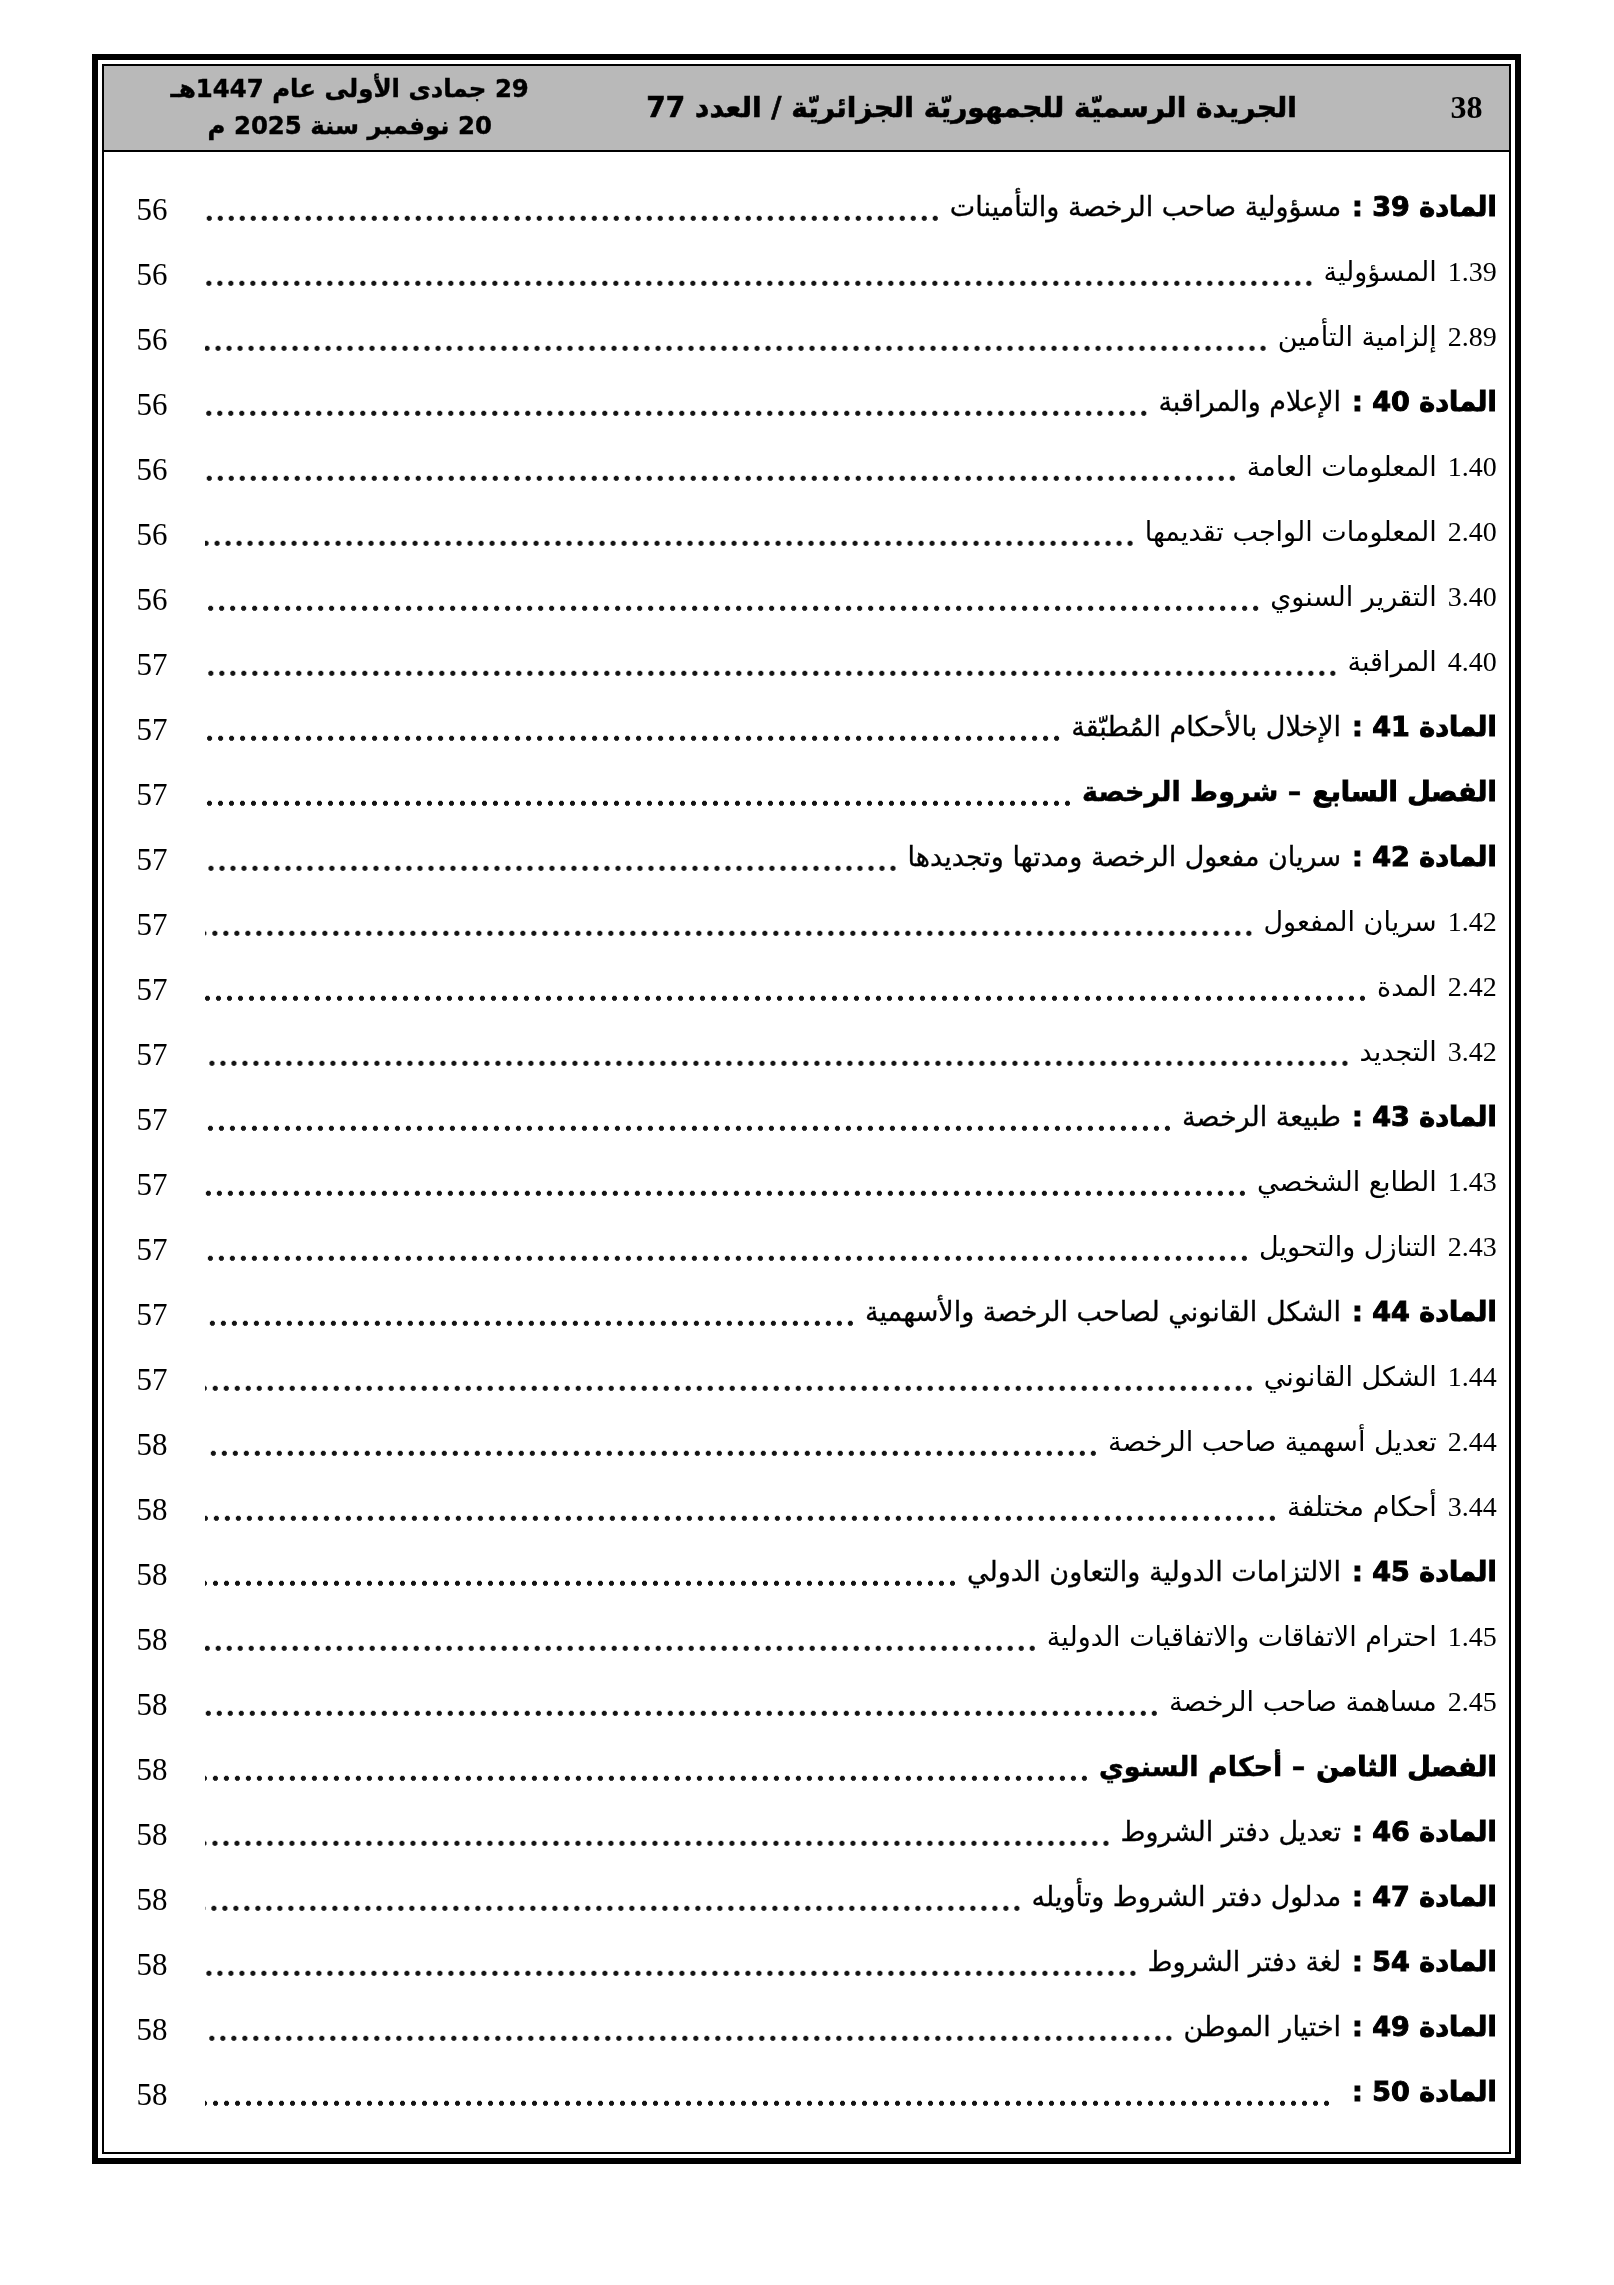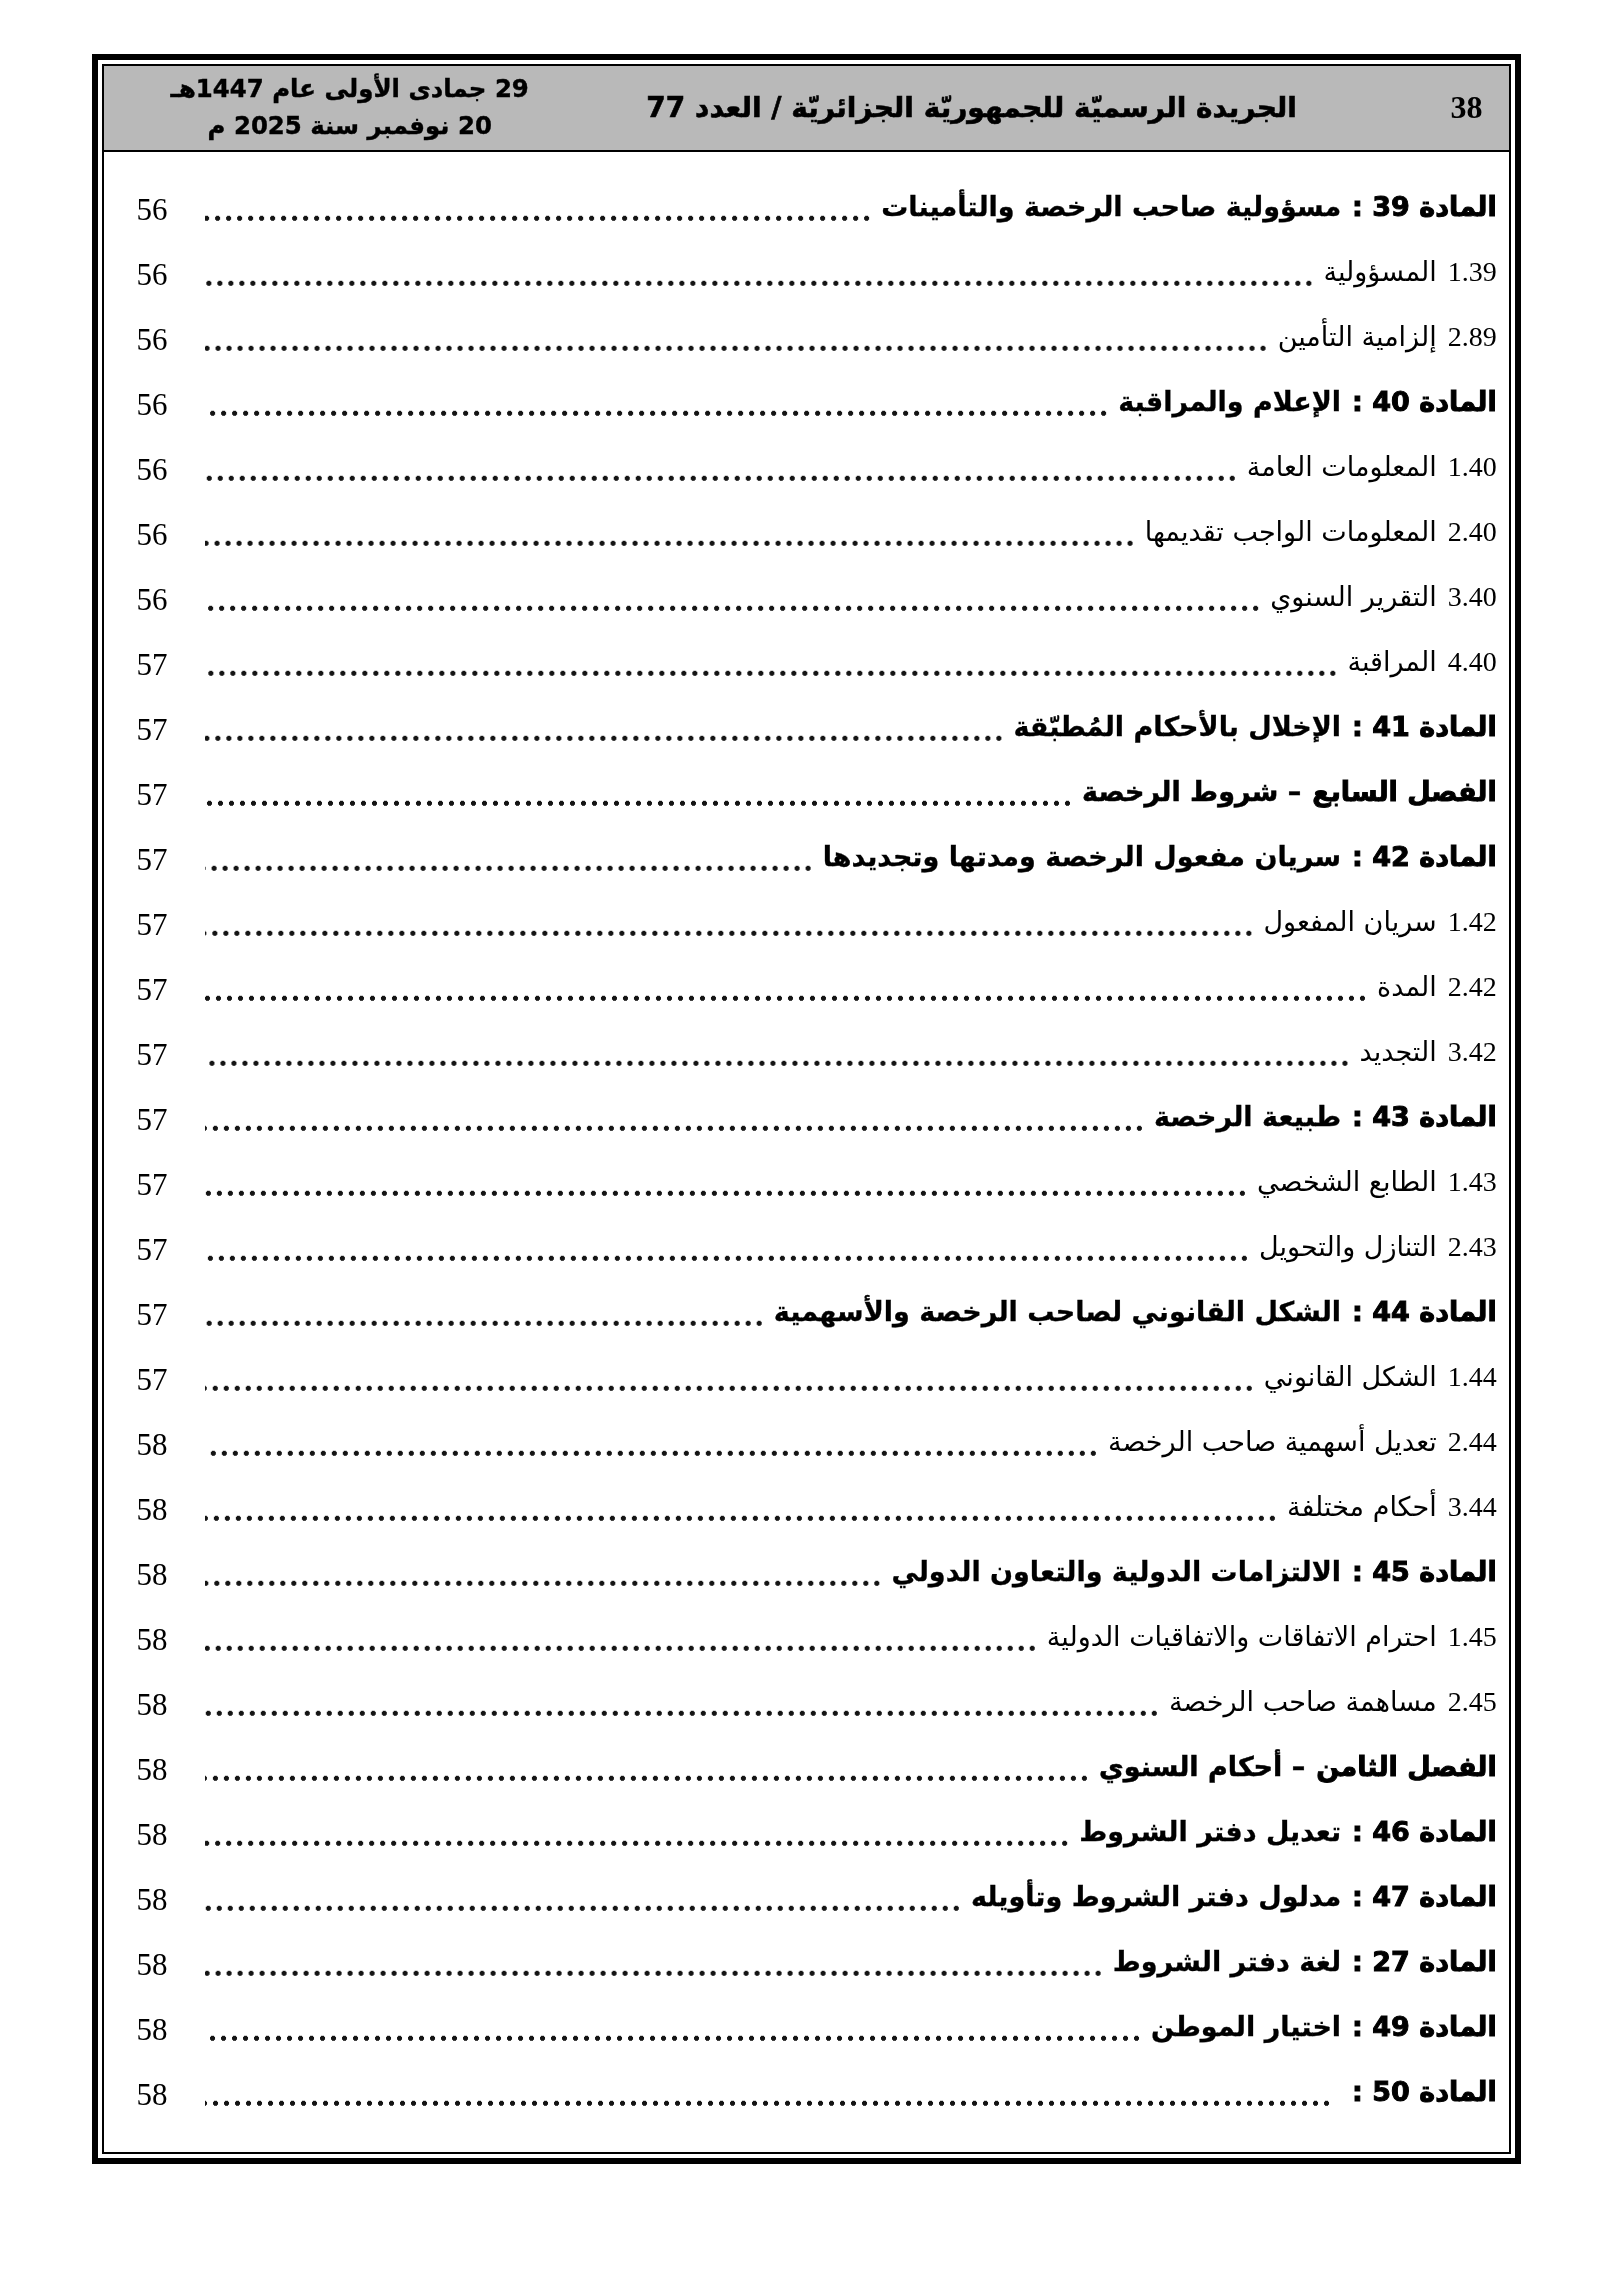--- a/index.html
+++ b/index.html
@@ -90,21 +90,21 @@
     white-space: nowrap;
     font-size: 27px;
   }
   .prefix { margin-left: 11px; margin-top: 45px; }
 
   .article .prefix,
   .chapter .prefix {
     font-weight: 700;
     -webkit-text-stroke: 1px #000;
   }
-  .article .rest { font-weight: 700; -webkit-text-stroke: 0.3px #000; }
+  .article .rest { font-weight: 400; -webkit-text-stroke: 0.3px #000; }
   .chapter .rest { font-weight: 700; -webkit-text-stroke: 0.5px #000; }
 
   .sub .prefix {
     font-weight: 400;
     font-family: "Liberation Serif", "DejaVu Serif", serif;
     font-size: 28px;
   }
   .sub .rest { font-weight: 400; margin-top: 8px; }
 
   .leader {
@@ -329,21 +329,21 @@
   </div>
         <div class="toc-row article">
     <span class="row-title">
       <span class="prefix">المادة 47 :</span><span class="rest">مدلول دفتر الشروط وتأويله</span>
     </span>
     <span class="leader"></span>
     <span class="page-num">58</span>
   </div>
         <div class="toc-row article">
     <span class="row-title">
-      <span class="prefix">المادة 27 :</span><span class="rest">لغة دفتر الشروط</span>
+      <span class="prefix">المادة 54 :</span><span class="rest">لغة دفتر الشروط</span>
     </span>
     <span class="leader"></span>
     <span class="page-num">58</span>
   </div>
         <div class="toc-row article">
     <span class="row-title">
       <span class="prefix">المادة 49 :</span><span class="rest">اختيار الموطن</span>
     </span>
     <span class="leader"></span>
     <span class="page-num">58</span>

